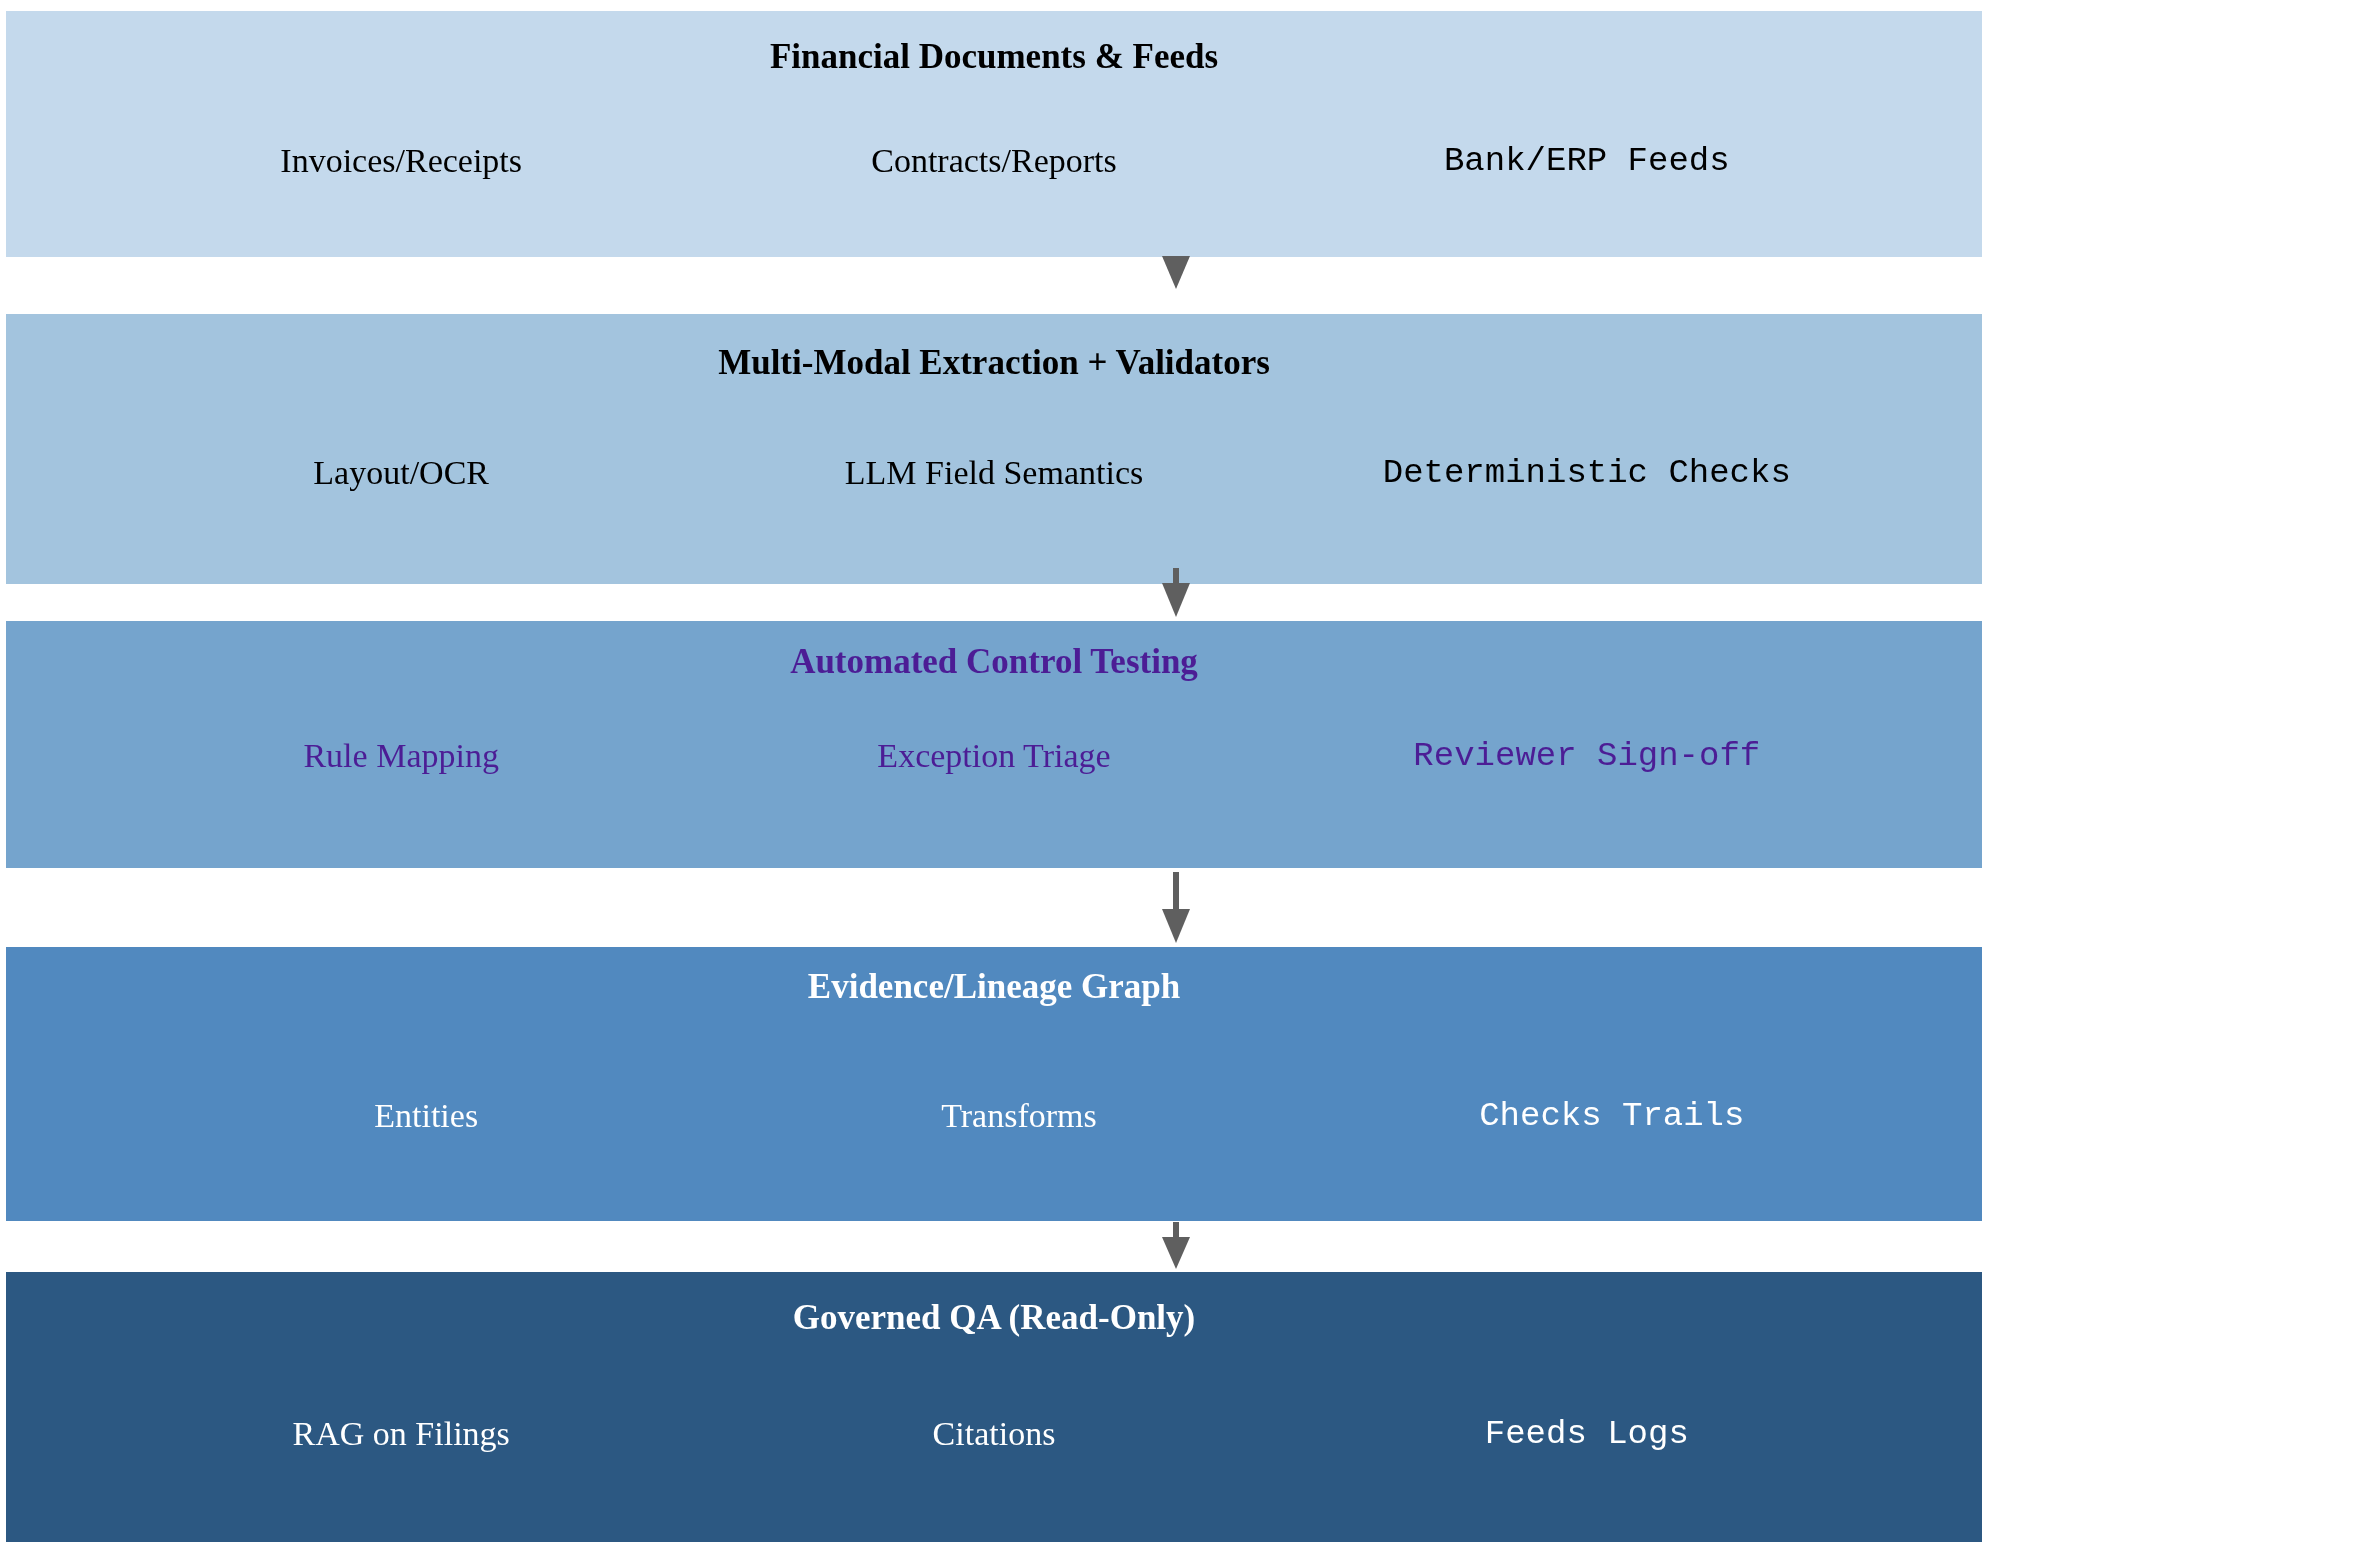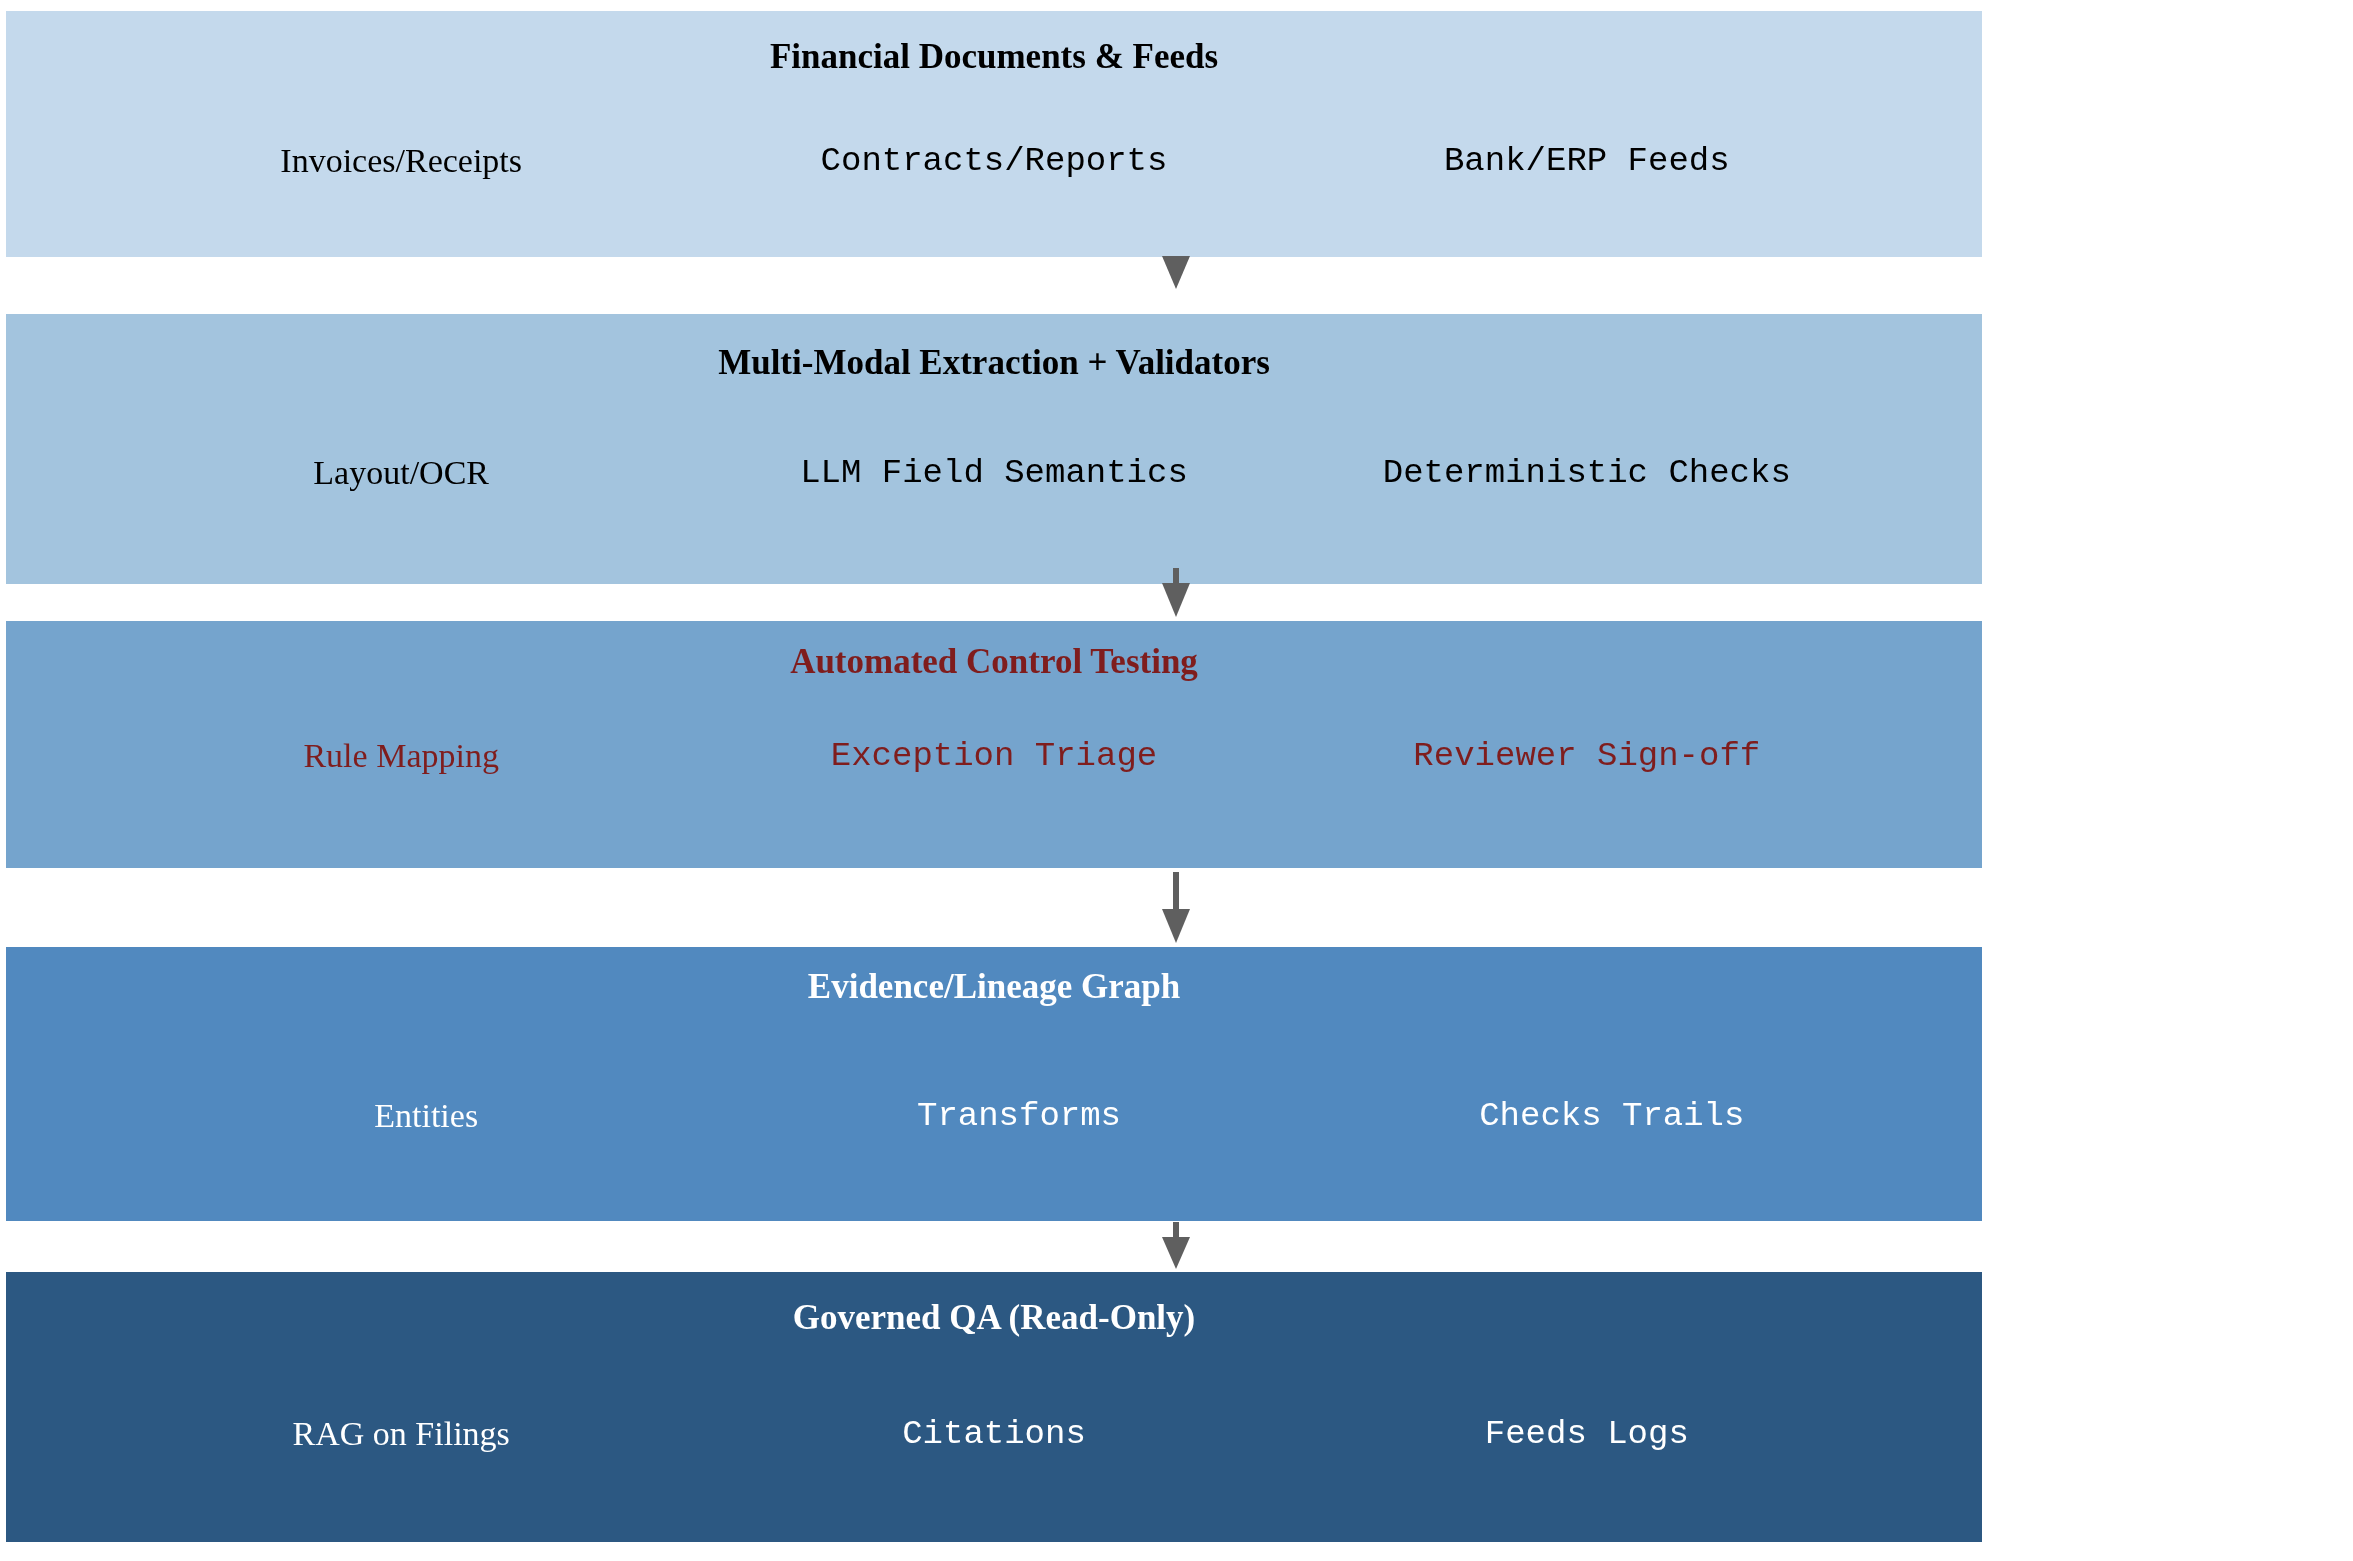--- a/index.html
+++ b/index.html
@@ -15,21 +15,21 @@
 
   .band-title {
     position: absolute; left: 50%; transform: translateX(-50%);
     margin: 0; font-size: 35px; font-weight: bold; line-height: 35px;
     white-space: nowrap;
   }
   .band-item {
     position: absolute; transform: translateX(-50%);
     font-size: 34px; line-height: 34px; white-space: nowrap;
   }
-  .c1 { left: 20%; } .c2 { left: 50%; font-family: Liberation Mono, monospace; } .c3 { left: 80%; font-family: Liberation Mono, monospace; }
+  .c1 { left: 20%; } .c2 { left: 50%; } .c3 { left: 80%; font-family: Liberation Mono, monospace; }
 
   .b0 { top: 10.5px;   height: 246px; } .b0 .band-title { top: 28.5px; } .b0 .band-item { top: 133px; }
   .b1 { top: 293px;  height: 270px; } .b1 .band-title { top: 31px; } .b1 .band-item { top: 142px; }
   .b2 { top: 621px;  height: 247px; } .b2 .band-title { top: 22.5px; } .b2 .band-item { top: 118px; }
   .b3 { top: 947px; height: 274px; } .b3 .band-title { top: 22px; } .b3 .band-item { top: 152px; margin-left: 25px; }
   .b4 { top: 1272px; height: 270px; } .b4 .band-title { top: 28px; } .b4 .band-item { top: 145px; }
 
   .arrow {
     position: absolute; left: 1176px; transform: translateX(-50%);
     display: flex; flex-direction: column; align-items: center;
@@ -68,21 +68,21 @@
     <span class="band-item c1">Layout/OCR</span>
     <span class="band-item c2">LLM Field Semantics</span>
     <span class="band-item c3">Deterministic Checks</span>
   </section>
 
   <div class="arrow a2">
     <div class="stem" style="background: rgb(95, 95, 95);"></div>
     <div class="head" style="border-top-color: rgb(95, 95, 95);"></div>
   </div>
 
-  <section class="band b2" style="background: rgb(117, 164, 205); color: #7f1d1d;">
+  <section class="band b2" style="background: rgb(117, 164, 205); color: #4c1d95;">
     <h2 class="band-title">Automated Control Testing</h2>
     <span class="band-item c1">Rule Mapping</span>
     <span class="band-item c2">Exception Triage</span>
     <span class="band-item c3">Reviewer Sign-off</span>
   </section>
 
   <div class="arrow a3">
     <div class="stem" style="background: rgb(95, 95, 95);"></div>
     <div class="head" style="border-top-color: rgb(95, 95, 95);"></div>
   </div>

